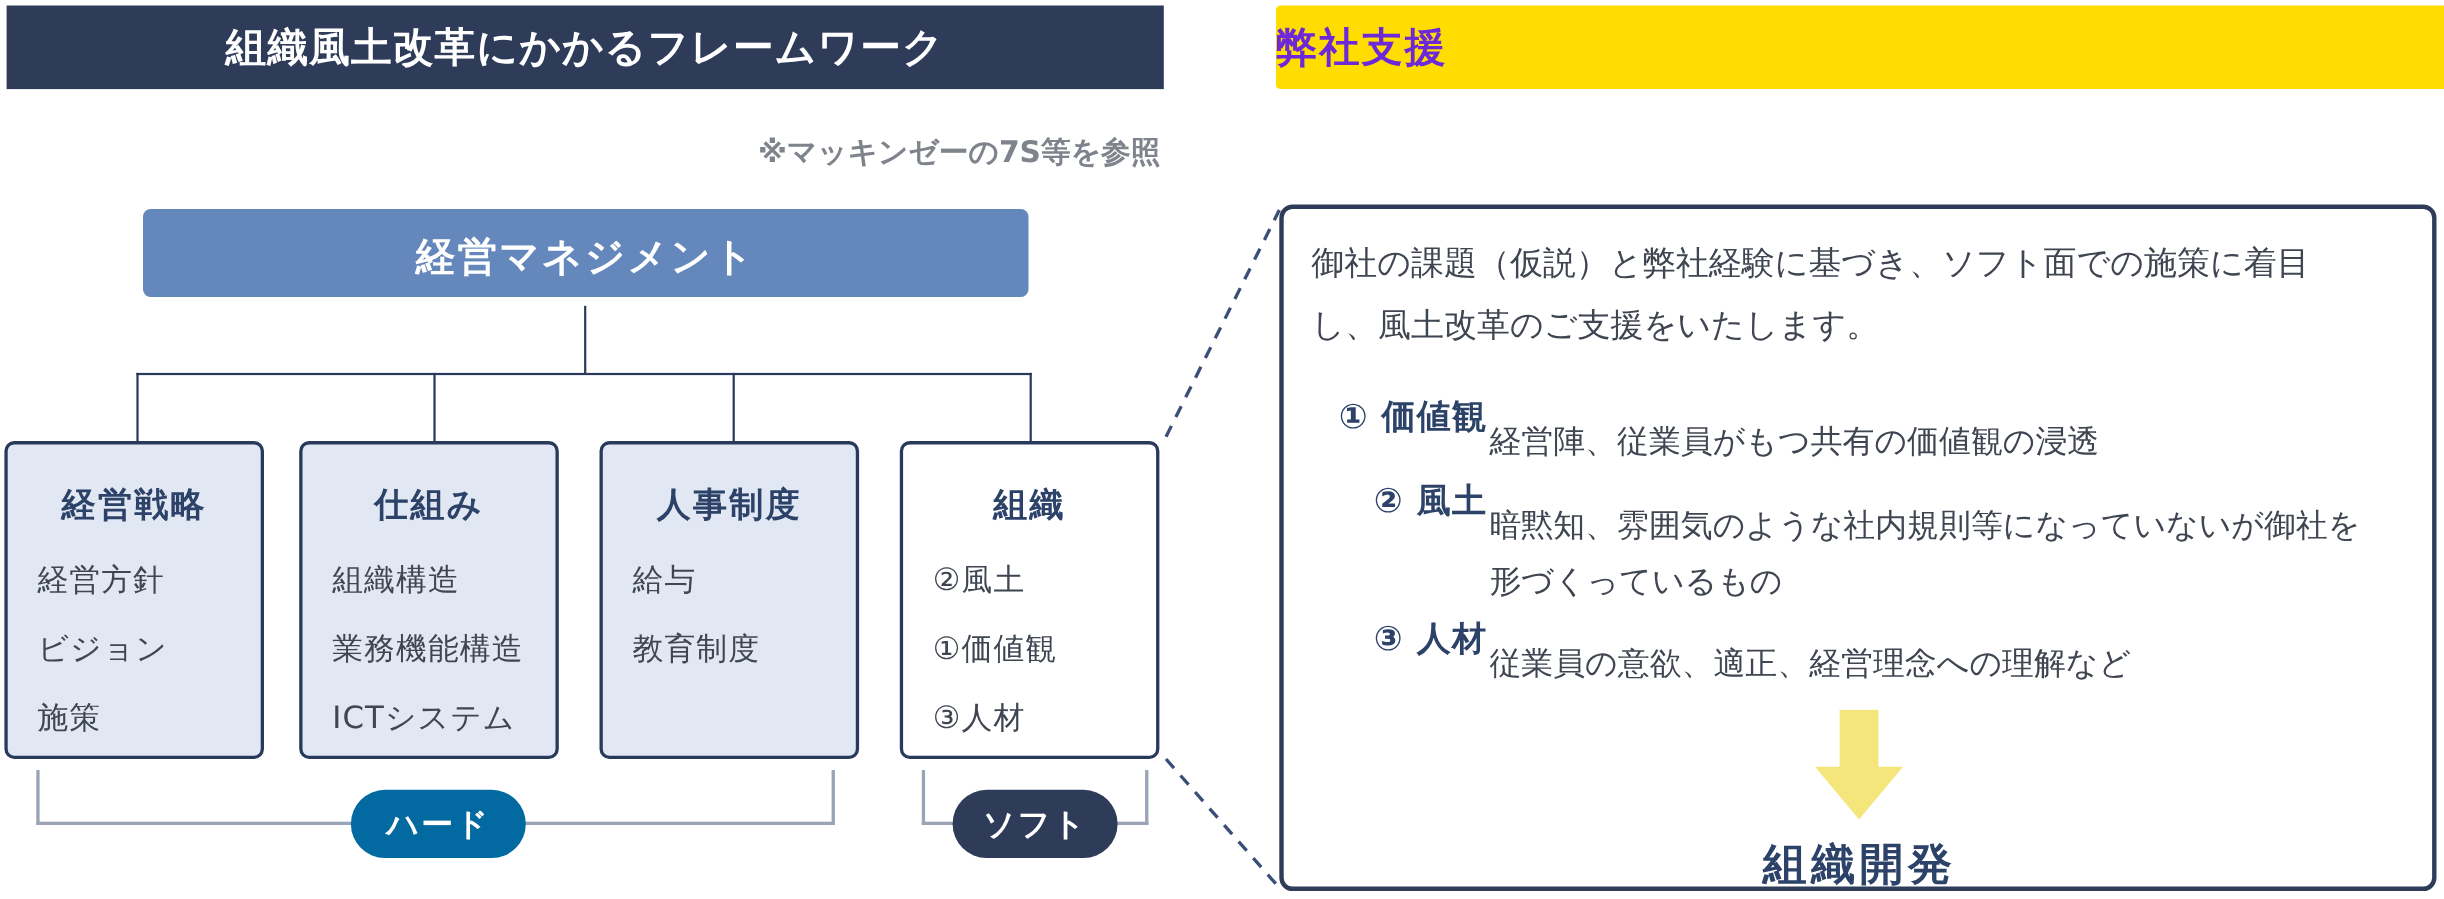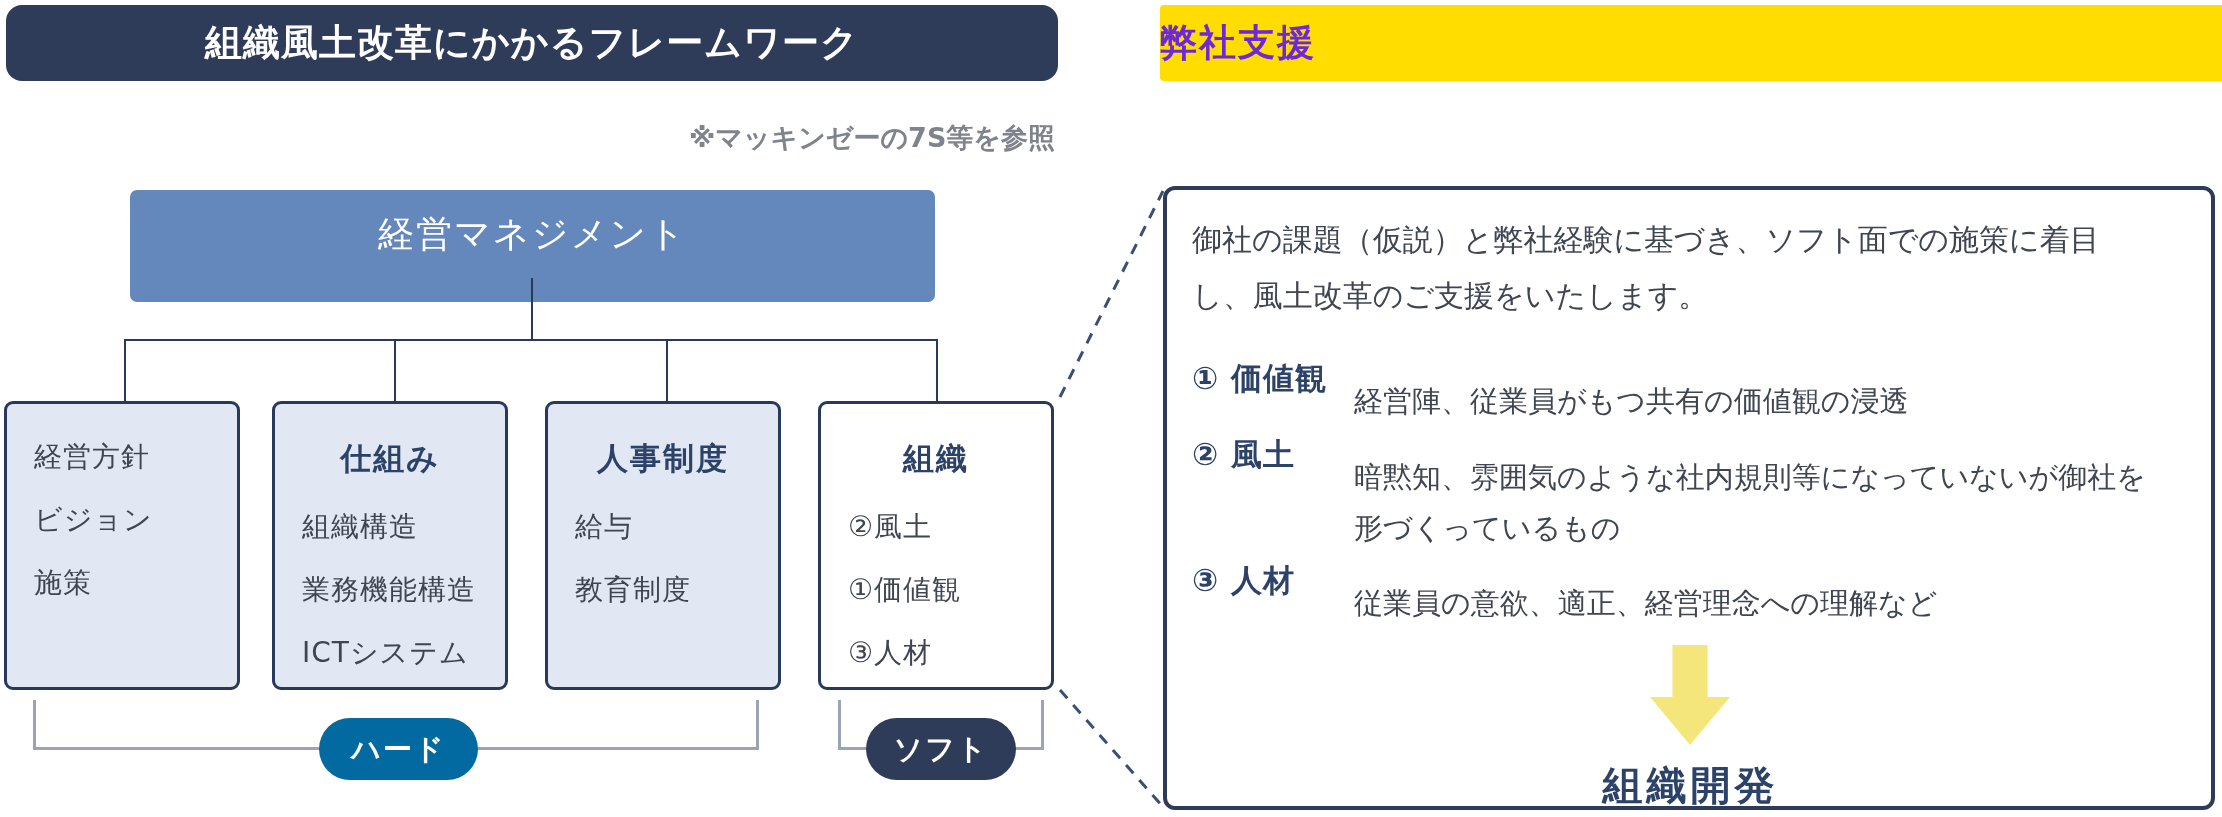--- a/index.html
+++ b/index.html
@@ -7,32 +7,32 @@
     position: relative;
     width: 2222px;
     height: 817px;
     background: #ffffff;
     font-family: "DejaVu Sans", "Liberation Sans", sans-serif;
     overflow: hidden;
   }
   
   .hdr-left {
     position: absolute; left: 6px; top: 5px; width: 1052px; height: 76px;
-    background: #2E3C59; border-radius: 16px;
+    background: #2E3C59; border-radius: 0;
     color: #ffffff; font-size: 37px; font-weight: bold;
     text-align: center; line-height: 76px; letter-spacing: 1px;
   }
   .note {
     position: absolute; left: 400px; top: 120px; width: 655px;
     text-align: right; color: #7E838C; font-size: 27px; font-weight: bold;
   }
   .mgmt {
-    position: absolute; left: 130px; top: 190px; width: 805px; height: 112px;
+    position: absolute; left: 130px; top: 190px; width: 805px; height: 80px;
     background: #6488BB; border-radius: 7px;
-    color: #ffffff; font-size: 36px; font-weight: normal;
+    color: #ffffff; font-size: 36px; font-weight: bold;
     text-align: center; line-height: 88px; letter-spacing: 2px;
   }
   .cline { position: absolute; background: #29395B; }
   .fbox {
     position: absolute; top: 401px; width: 236px; height: 289px;
     background: #E1E8F3; border: 3px solid #29395B; border-radius: 9px;
     box-sizing: border-box; padding-top: 34px;
   }
   .fbox.white { background: #ffffff; }
   .fbox-title {
@@ -63,21 +63,21 @@
     background: #ffffff; border: 4px solid #2E3C59; border-radius: 12px;
     box-sizing: border-box;
   }
   .intro {
     position: absolute; left: 1192px; top: 212px; width: 995px;
     color: #3F4551; font-size: 30px; line-height: 1.85; white-space: pre-line;
   }
   .prow { position: absolute; left: 1192px; width: 1000px; }
   .plabel {
     position: absolute; left: 0; top: 0; width: 160px;
-    color: #2C4268; font-size: 31px; font-weight: bold; letter-spacing: 1px;
+    color: #2C4268; font-size: 31px; font-weight: bold; letter-spacing: 1px; text-align: right;
   }
   .pdesc {
     position: absolute; left: 162px; top: 18px; width: 835px;
     color: #3F4551; font-size: 29px; line-height: 1.75; white-space: pre-line;
   }
   .down-arrow {
     position: absolute; left: 1650px; top: 645px; width: 80px; height: 100px;
     background: #F5E67C;
     clip-path: polygon(28% 0, 72% 0, 72% 52%, 100% 52%, 50% 100%, 0 52%, 28% 52%);
   }
@@ -98,20 +98,21 @@
   <div class="mgmt">経営マネジメント</div>
 
   <div class="cline" style="left:531px; top:278px; width:2px; height:62px;"></div>
   <div class="cline" style="left:124px; top:339px; width:814px; height:2px;"></div>
   <div class="cline" style="left:124px; top:339px; width:2px; height:62px;"></div>
   <div class="cline" style="left:394px; top:339px; width:2px; height:62px;"></div>
   <div class="cline" style="left:666px; top:339px; width:2px; height:62px;"></div>
   <div class="cline" style="left:936px; top:339px; width:2px; height:62px;"></div>
 
   <div class="fbox" style="left:4px;">
+    <div class="fbox-title">経営戦略</div>
     <div class="fbox-item">経営方針</div>
     <div class="fbox-item">ビジョン</div>
     <div class="fbox-item">施策</div>
   </div>
   <div class="fbox" style="left:272px;">
     <div class="fbox-title">仕組み</div>
     <div class="fbox-item">組織構造</div>
     <div class="fbox-item">業務機能構造</div>
     <div class="fbox-item">ICTシステム</div>
   </div>

